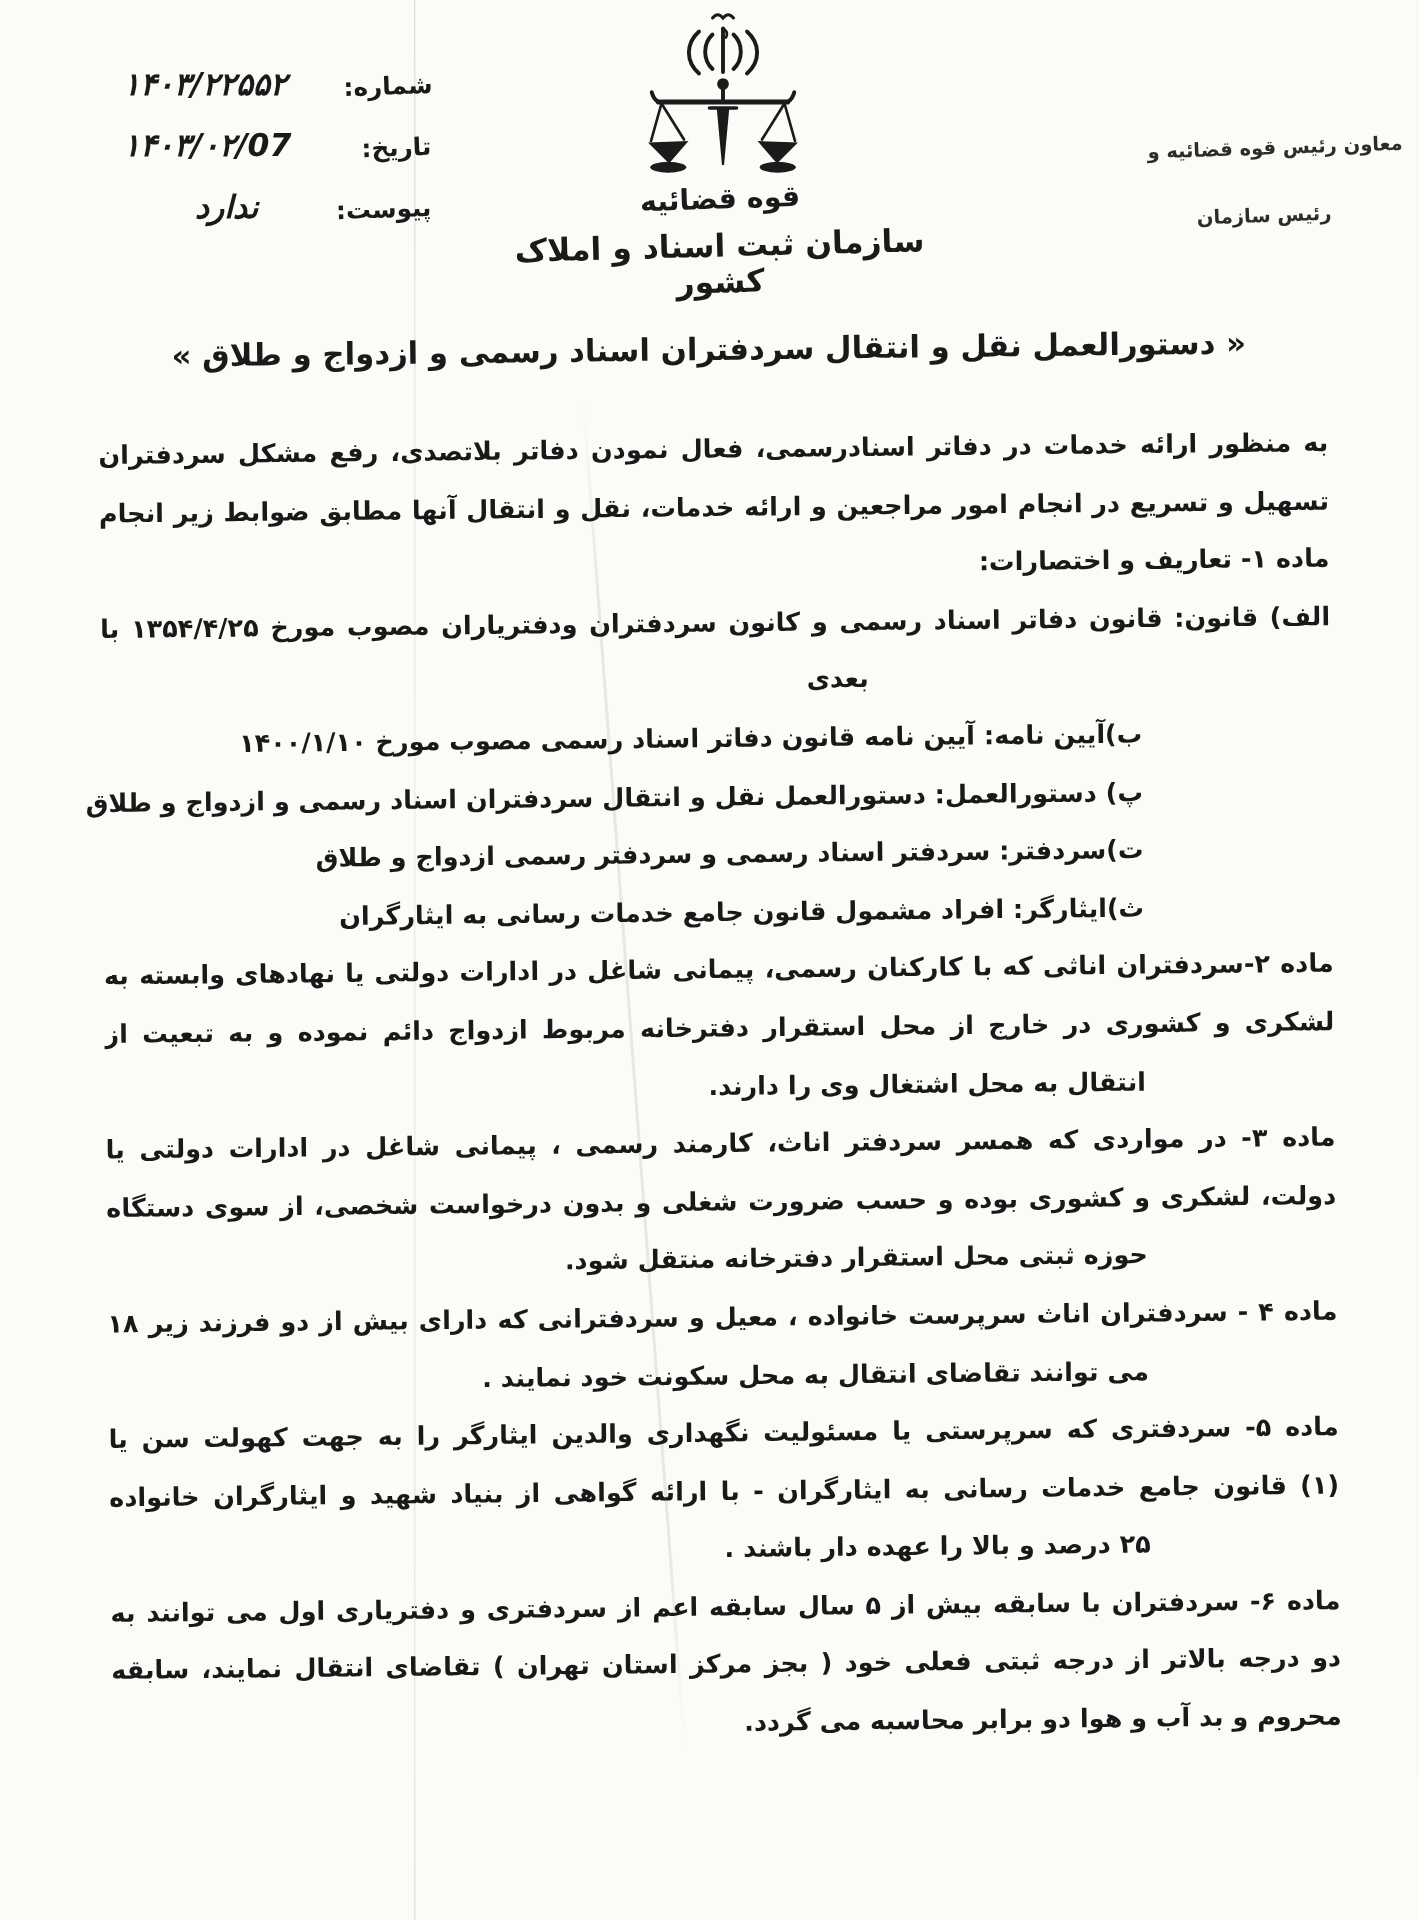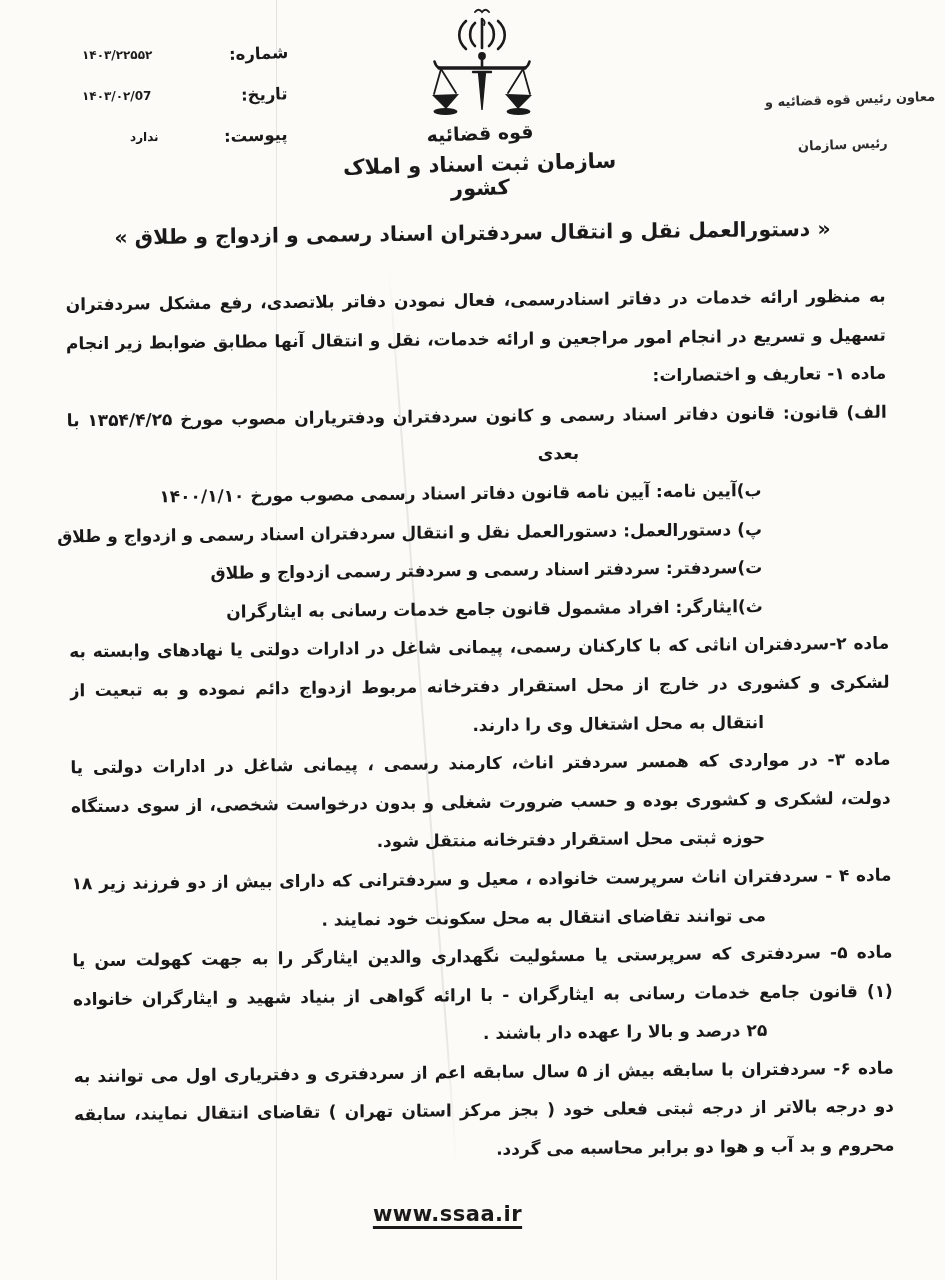--- a/index.html
+++ b/index.html
@@ -21,21 +21,21 @@
   }
   .crease-b{
     position:absolute;top:268px;left:388px;width:2px;height:900px;
     background:linear-gradient(to bottom,rgba(0,0,0,0) 0%,#d8d6d1 15%,#d8d6d1 85%,rgba(0,0,0,0) 100%);
     transform:rotate(-4.3deg);transform-origin:top center;opacity:.55;
   }
   
   .meta{position:absolute;top:44px;left:82px;width:206px;}
   .meta-row{display:flex;justify-content:space-between;align-items:baseline;direction:rtl;height:26px;margin-bottom:15px;}
   .meta-label{font-weight:700;font-size:16.5px;white-space:nowrap;transform:rotate(-2deg);}
-  .meta-value{font-weight:700;font-size:12px;white-space:nowrap;letter-spacing:.5px;}
+  .meta-value{font-weight:700;font-size:21px;white-space:nowrap;letter-spacing:.5px;font-style:italic;}
   .meta-row.attach .meta-value{margin-left:48px;text-align:center;}
   
   .emblem{position:absolute;top:6px;left:429px;width:106px;height:122px;}
   .authority{position:absolute;top:122px;left:370px;width:220px;text-align:center;
     font-size:19px;font-weight:700;transform:rotate(-2deg);}
   .organization{position:absolute;top:152px;left:315px;width:330px;text-align:center;
     font-size:21px;font-weight:700;transform:rotate(-1.5deg);letter-spacing:-.5px;}
   
   .signatory{position:absolute;top:92px;left:748px;width:188px;font-weight:700;
     font-size:13px;color:#2c2c2c;transform:rotate(-2deg);}
@@ -149,15 +149,14 @@
       <div class="line justify">ماده ۴ - سردفتران اناث سرپرست خانواده ، معیل و سردفترانی که دارای بیش از دو فرزند زیر ۱۸ سال داشته باشند</div>
       <div class="line indent">می توانند تقاضای انتقال به محل سکونت خود نمایند .</div>
       <div class="line justify">ماده ۵- سردفتری که سرپرستی یا مسئولیت نگهداری والدین ایثارگر را به جهت کهولت سن یا بیماری موضوع ماده</div>
       <div class="line justify">(۱) قانون جامع خدمات رسانی به ایثارگران - با ارائه گواهی از بنیاد شهید و ایثارگران خانواده شهدا و جانباز</div>
       <div class="line indent">۲۵ درصد و بالا را عهده دار باشند .</div>
       <div class="line justify">ماده ۶- سردفتران با سابقه بیش از ۵ سال سابقه اعم از سردفتری و دفتریاری اول می توانند به حوزه ثبتی همتراز یا</div>
       <div class="line justify">دو درجه بالاتر از درجه ثبتی فعلی خود ( بجز مرکز استان تهران ) تقاضای انتقال نمایند، سابقه خدمت در مناطق</div>
       <div class="line right">محروم و بد آب و هوا دو برابر محاسبه می گردد.</div>
     </div>
 
-  <div class="website">www.ssaa.ir</div>
 
 </div>
 
 </body></html>

